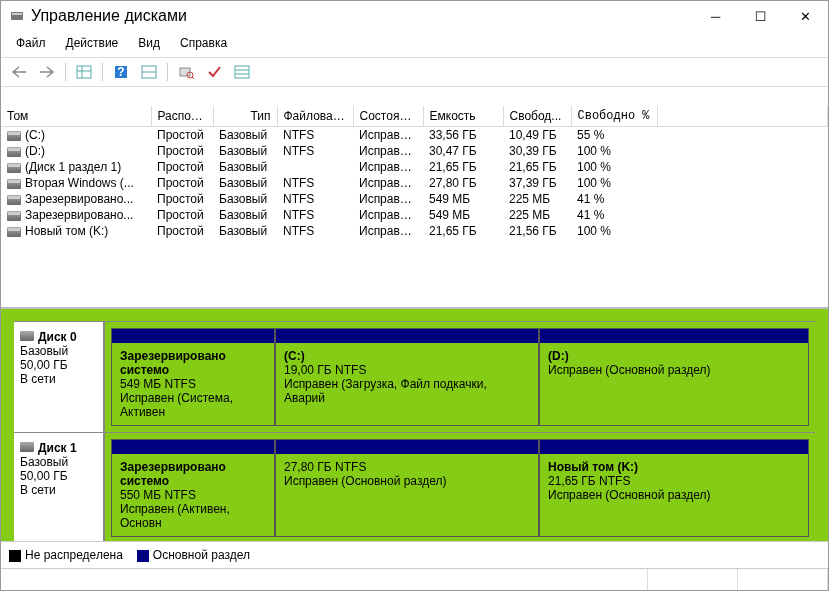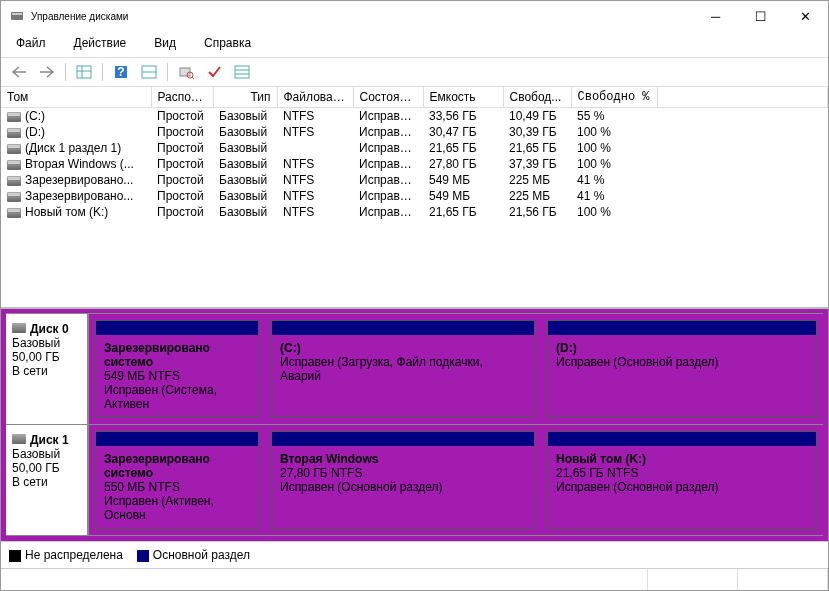--- a/index.html
+++ b/index.html
@@ -1,43 +1,43 @@
 <!DOCTYPE html>
 <html><head>
 <meta charset="utf-8">
 <style>
 * { margin: 0; padding: 0; box-sizing: border-box; font-family: "Segoe UI", Tahoma, sans-serif; font-size: 12px; }
 body { background: #fff; width: 829px; height: 591px; display: flex; flex-direction: column; border: 1px solid #999; overflow: hidden; }
 
 .titlebar { display: flex; align-items: center; height: 30px; padding-left: 8px; background: #fff; }
 .titlebar .icon { width: 16px; height: 16px; margin-right: 6px; display:flex; align-items:center; justify-content:center; }
-.titlebar .title { flex: 1; font-size: 10px; }
+.titlebar .title { flex: 1; font-size: 16px; }
 .win-controls { display: flex; }
 .win-btn { width: 45px; height: 30px; display:flex; align-items:center; justify-content:center; font-size: 13px; }
 
-.menubar { display: flex; gap: 10px; padding: 2px 6px 4px; text-align: center; }
+.menubar { display: flex; gap: 2px; padding: 2px 6px 4px; text-align: center; }
 .menubar span { padding: 3px 9px; }
 
 .toolbar { display: flex; gap: 4px; padding: 3px 6px; border-top: 1px solid #ddd; border-bottom: 1px solid #ddd; }
 .tb-btn { width: 24px; height: 22px; display:flex; align-items:center; justify-content:center; border:1px solid transparent; }
 .tb-sep { width:1px; background:#ccc; margin:2px 2px; }
 
 .grid-area { flex: 0 0 auto; height: 222px; overflow:auto; border-bottom: 2px solid #bbb; }
-table { border-collapse: collapse; width: 100%; table-layout: fixed; }
+table { border-collapse: collapse; width: 100%; table-layout: fixed; margin-top: 19px; }
 thead th { text-align:left; font-weight:400; padding: 3px 6px; background:#fff; border-right:1px solid #ddd; border-bottom:1px solid #ddd; position:sticky; top:0; white-space:nowrap; overflow:hidden; text-overflow:ellipsis; }
 tbody td { padding: 1px 6px; white-space:nowrap; overflow:hidden; text-overflow:ellipsis; }
 .vol-icon { display:inline-block; width:14px; height:10px; margin-right:4px; vertical-align:middle; background:linear-gradient(#aaa,#666); border-radius:1px; position:relative; }
 .vol-icon::after { content:""; position:absolute; left:1px; top:1px; right:1px; height:3px; background:#ccc; }
 
-.disk-area { flex:1; overflow:auto; background:#a21caf; padding:5px; }
+.disk-area { flex:1; overflow:auto; background:#84cc16; padding:13px; }
 .disk-row { display:flex; border-bottom:1px solid #888; border-top:1px solid #888; margin-top:-1px; }
 .disk-info { width:104px; padding:8px 6px; background:#fff; border-right:2px solid #888; }
 .disk-info .name { font-weight:700; }
 .disk-info .hd-icon { display:inline-block; width:14px; height:10px; margin-right:4px; background:linear-gradient(#aaa,#666); border-radius:1px; }
-.partitions { flex:1; display:flex; padding:6px; gap:12px; }
+.partitions { flex:1; display:flex; padding:6px; gap:0; }
 .part { border:1px solid #555; display:flex; flex-direction:column; }
 .part .stripe { height:14px; background:#000080; }
 .part .body { padding:6px 8px; flex:1; }
 .part .label { font-weight:700; }
 
 .legend { border-top:1px solid #ccc; padding:6px 8px; display:flex; gap:14px; align-items:center; }
 .legend .sw { width:12px; height:12px; display:inline-block; margin-right:4px; vertical-align:middle; }
 .sw-black { background:#000; }
 .sw-navy { background:#000080; }
 
@@ -234,20 +234,21 @@
           <div class="body">
             <div class="label">Зарезервировано системо</div>
             <div>549 МБ NTFS</div>
             <div>Исправен (Система, Активен</div>
           </div>
         </div>
         <div class="part" style="width: 264px;">
           <div class="stripe"></div>
           <div class="body">
             <div class="label">(C:)</div>
+            <div>19,00 ГБ NTFS</div>
             <div>Исправен (Загрузка, Файл подкачки, Аварий</div>
           </div>
         </div>
         <div class="part" style="width: 270px;">
           <div class="stripe"></div>
           <div class="body">
             <div class="label">(D:)</div>
             <div>Исправен (Основной раздел)</div>
           </div>
         </div>
@@ -265,21 +266,20 @@
           <div class="stripe"></div>
           <div class="body">
             <div class="label">Зарезервировано системо</div>
             <div>550 МБ NTFS</div>
             <div>Исправен (Активен, Основн</div>
           </div>
         </div>
         <div class="part" style="width: 264px;">
           <div class="stripe"></div>
           <div class="body">
-            <div class="label">Вторая Windows</div>
             <div>27,80 ГБ NTFS</div>
             <div>Исправен (Основной раздел)</div>
           </div>
         </div>
         <div class="part" style="width: 270px;">
           <div class="stripe"></div>
           <div class="body">
             <div class="label">Новый том  (K:)</div>
             <div>21,65 ГБ NTFS</div>
             <div>Исправен (Основной раздел)</div>

